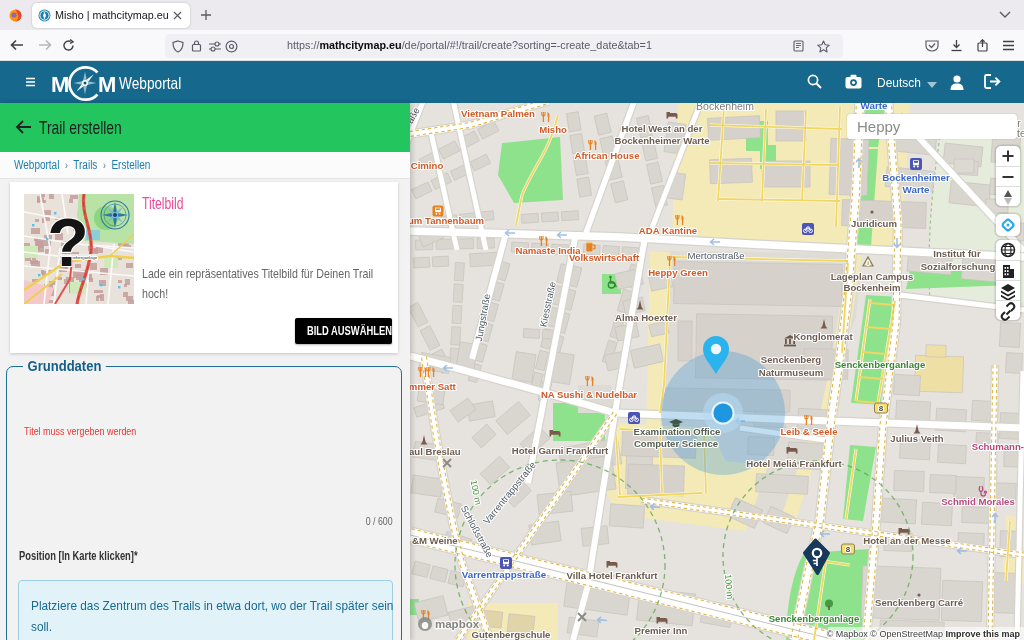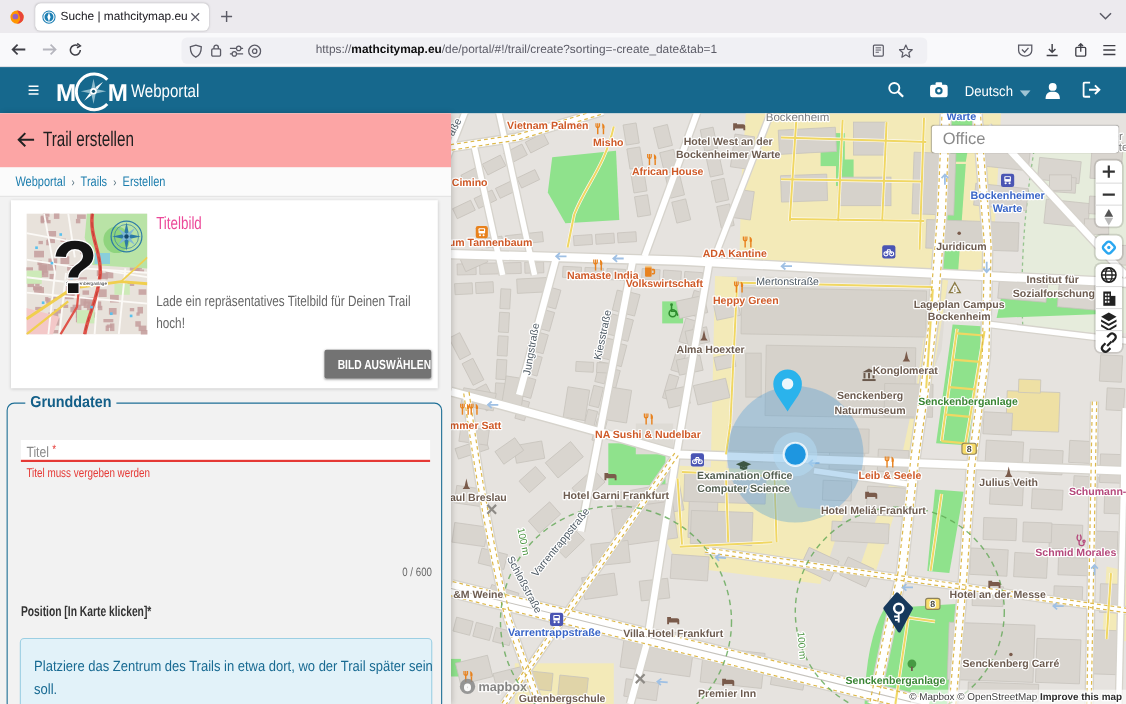--- a/index.html
+++ b/index.html
@@ -13,30 +13,30 @@
 #urltext { position:absolute; left:77px; top:5.5px; font-size:10.8px; color:#5b5b66; white-space:nowrap;margin-left:45px; }
 #urltext b { color:#0c0c0d; font-weight:bold; }
 
 #hdr { position:absolute; left:0; top:61px; width:1024px; height:42px; background:#16688d; }
 #hdr .web { position:absolute; left:119px; top:13px; font-size:16.5px; color:#fff; transform:scaleX(0.83); transform-origin:0 0; white-space:nowrap; }
 #hdr .m1 { position:absolute; left:51px; top:11px; font-size:22px; font-weight:bold; color:#fff; }
 #hdr .m2 { position:absolute; left:98px; top:11px; font-size:22px; font-weight:bold; color:#fff; }
 #hdr .lang { position:absolute; left:877px; top:14px; font-size:13px; color:#fff; transform:scaleX(0.92); transform-origin:0 0; }
 
 #panel { position:absolute; left:0; top:103px; width:410px; height:537px; background:#f2f2f2; box-shadow:2px 0 5px rgba(0,0,0,0.18); }
-#ptool { position:absolute; left:0; top:0; width:410px; height:56px; background:#fca5a5; border-bottom:1px solid #dcdcdc; }
+#ptool { position:absolute; left:0; top:0; width:410px; height:56px; background:#22c55e; border-bottom:1px solid #dcdcdc; }
 #ptool .tt { position:absolute; left:39px; top:14px; font-size:19px; color:#202020; white-space:nowrap; transform:scaleX(0.73); transform-origin:0 0; }
 #crumbs { position:absolute; left:0; top:49px; width:410px; height:27px; background:#fbfbfb; border-bottom:1px solid #e3e3e3; font-size:12.5px;text-align:right; }
 #crumbs .in { transform:scaleX(0.8); transform-origin:0 50%; white-space:nowrap; }
 #crumbs a { color:#1c7dad; text-decoration:none; }
 #crumbs span.sep { color:#55707e; font-size:11px; }
 #card { position:absolute; left:10px; top:79px; width:388px; height:171px; background:#fff; box-shadow:0 1px 3px rgba(0,0,0,0.18); }
 #card h2 { position:absolute; left:132px; top:13px; font-size:16px; font-weight:normal; color:#ec4899; }
 #card p { position:absolute; left:132px; top:82px; font-size:13.5px; color:#666; line-height:20px; white-space:nowrap; transform:scaleX(0.79); transform-origin:0 0; }
-#btn { position:absolute; right:6px; bottom:9px; width:97px; height:26px; background:#737373; color:#fff; font-size:12px; font-weight:bold; text-align:center; line-height:26px; border-radius:2px; box-shadow:0 1px 2px rgba(0,0,0,0.3); }
+#btn { position:absolute; right:6px; bottom:9px; width:97px; height:26px; background:#000000; color:#fff; font-size:12px; font-weight:bold; text-align:center; line-height:26px; border-radius:2px; box-shadow:0 1px 2px rgba(0,0,0,0.3); }
 #btn span { display:inline-block; transform:scaleX(0.78); transform-origin:center; white-space:nowrap; }
 .cx { display:inline-block; white-space:nowrap; transform-origin:0 50%; }
 #fs { position:absolute; left:6px; top:263px; width:396px; height:280px; border:1.4px solid #1e6f96; border-radius:7px; }
 #fs .legend { position:absolute; left:16px; top:-9px; background:#f2f2f2; padding:0 5px; font-size:14.5px; font-weight:bold; color:#135f88; transform:scaleX(0.9); transform-origin:0 50%; }
 .inp { position:absolute; left:12px; width:372px; background:#fff; }
 #titel { top:33px; height:20px; border-bottom:2px solid #e53935; }
 #titel span { position:absolute; left:5px; top:3px; font-size:13.5px; color:#8a8a8a; transform:scaleX(0.82); transform-origin:0 0; white-space:nowrap; }
 #titel span i { font-style:normal; color:#e53935; font-size:11px; vertical-align:3px;}
 #terr { position:absolute; left:17px; top:58px; font-size:11.5px; color:#e53935; transform:scaleX(0.78); transform-origin:0 0; white-space:nowrap; }
 #ta { top:81px; height:64px; border-bottom:1px solid #cfcfcf; }
@@ -60,21 +60,21 @@
         <circle cx="6.5" cy="6.5" r="6" fill="#ff9500"></circle>
         <path d="M6.5,0.5 A6,6 0 0 1 12.5,6.5 A6,6 0 0 1 6.5,12.5 C9,10.5 10,8.5 9,6 C8,3.5 7.5,2 6.5,0.5 Z" fill="#e8443a"></path>
         <circle cx="5" cy="6" r="2.6" fill="#8a5bd6" opacity="0.9"></circle>
       </svg>
     <div id="tab">
       <svg width="13" height="13" viewBox="0 0 13 13" style="position:absolute;left:6px;top:6px">
           <circle cx="6.5" cy="6.5" r="6" fill="#1b7fb4"></circle>
           <circle cx="6.5" cy="6.5" r="4.6" fill="none" stroke="#fff" stroke-width="1"></circle>
           <polygon points="6.5,2.5 8,6.5 6.5,10.5 5,6.5" fill="#fff"></polygon>
         </svg>
-      <div class="t">Suche | mathcitymap.eu</div>
+      <div class="t">Misho | mathcitymap.eu</div>
       <svg width="9" height="9" viewBox="0 0 9 9" style="position:absolute;left:141px;top:8px">
           <path d="M1,1 L8,8 M8,1 L1,8" stroke="#5b5b66" stroke-width="1.2"></path>
         </svg>
     </div>
     <svg width="12" height="12" viewBox="0 0 12 12" style="position:absolute;left:200px;top:9px">
         <path d="M6,1 V11 M1,6 H11" stroke="#5b5b66" stroke-width="1.3"></path>
       </svg>
     <svg width="12" height="8" viewBox="0 0 12 8" style="position:absolute;left:999px;top:11px">
         <path d="M1,1 L6,6 L11,1" stroke="#5b5b66" stroke-width="1.4" fill="none"></path>
       </svg>
@@ -765,21 +765,21 @@
           <path d="M5,0 L-4,0 M-1,-3 L-4.4,0 L-1,3"></path>
         </g>
         <rect x="418" y="524" width="196" height="13" fill="rgba(255,255,255,0.6)"></rect>
         <g opacity="0.85">
           <circle cx="15" cy="521" r="7" fill="#8a8a8a"></circle>
           <text x="15" y="524.5" font-size="9" fill="#fff" text-anchor="middle" font-family="Liberation Sans,sans-serif">o</text>
           <text x="25" y="525" font-size="11.5" font-weight="bold" fill="#757575" style="paint-order:stroke;stroke:#fff;stroke-width:2.5px" font-family="Liberation Sans,sans-serif">mapbox</text>
         </g>
         <text x="610" y="533.5" font-size="9" fill="#3c3c3c" text-anchor="end" font-family="Liberation Sans,sans-serif">© Mapbox © OpenStreetMap <tspan font-weight="bold" fill="#2c2c2c">Improve this map</tspan></text>
       </svg></div>
-  <div id="search">Office</div>
+  <div id="search">Heppy</div>
   <div class="mbtn" style="top:146px;">
     <div class="cell"><svg width="24" height="20" viewBox="0 0 24 20" style="">
           <path d="M12,4.5 V15.5 M6.5,10 H17.5" stroke="#333" stroke-width="2"></path>
         </svg></div>
     <div class="cell"><svg width="24" height="20" viewBox="0 0 24 20" style="">
           <path d="M6.5,10 H17.5" stroke="#333" stroke-width="2"></path>
         </svg></div>
     <div class="cell"><svg width="24" height="21" viewBox="0 0 24 21" style="">
           <polygon points="12,3 16,10 8,10" fill="#555"></polygon>
           <polygon points="12,18 16,11 8,11" fill="#bbb"></polygon>
@@ -974,23 +974,20 @@
               <circle r="2" fill="#14476b"></circle>
             </g>
             <text x="44" y="72" font-size="68" font-weight="bold" fill="#141414" text-anchor="middle" font-family="Liberation Serif,serif">?</text>
           </svg></div>
       <h2><span class="cx" style="transform:scaleX(0.76)">Titelbild</span></h2>
       <p>Lade ein repräsentatives Titelbild für Deinen Trail<br>hoch!</p>
       <div id="btn"><span>BILD AUSWÄHLEN</span></div>
     </div>
     <div id="fs">
       <div class="legend">Grunddaten</div>
-      <div class="inp" id="titel">
-          <span>Titel <i>*</i></span>
-        </div>
       <div id="terr">Titel muss vergeben werden</div>
       <div id="cnt">0 / 600</div>
       <div id="pos">Position [In Karte klicken]*</div>
       <div id="ibox">
           <div class="in">Platziere das Zentrum des Trails in etwa dort, wo der Trail später sein<br>soll.</div>
         </div>
     </div>
   </div>
 </div>
 </body></html>

